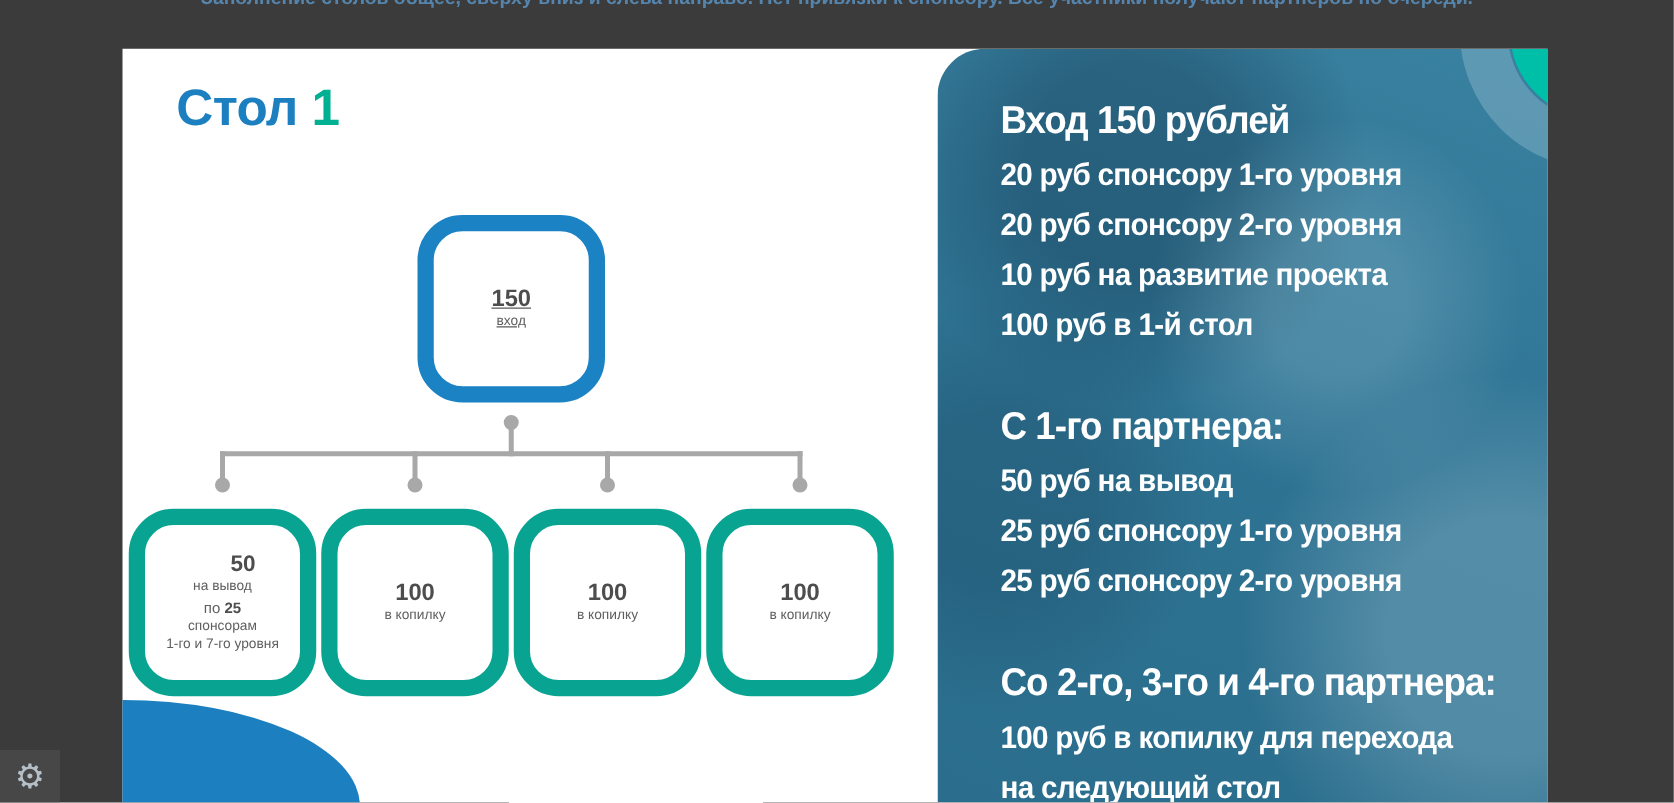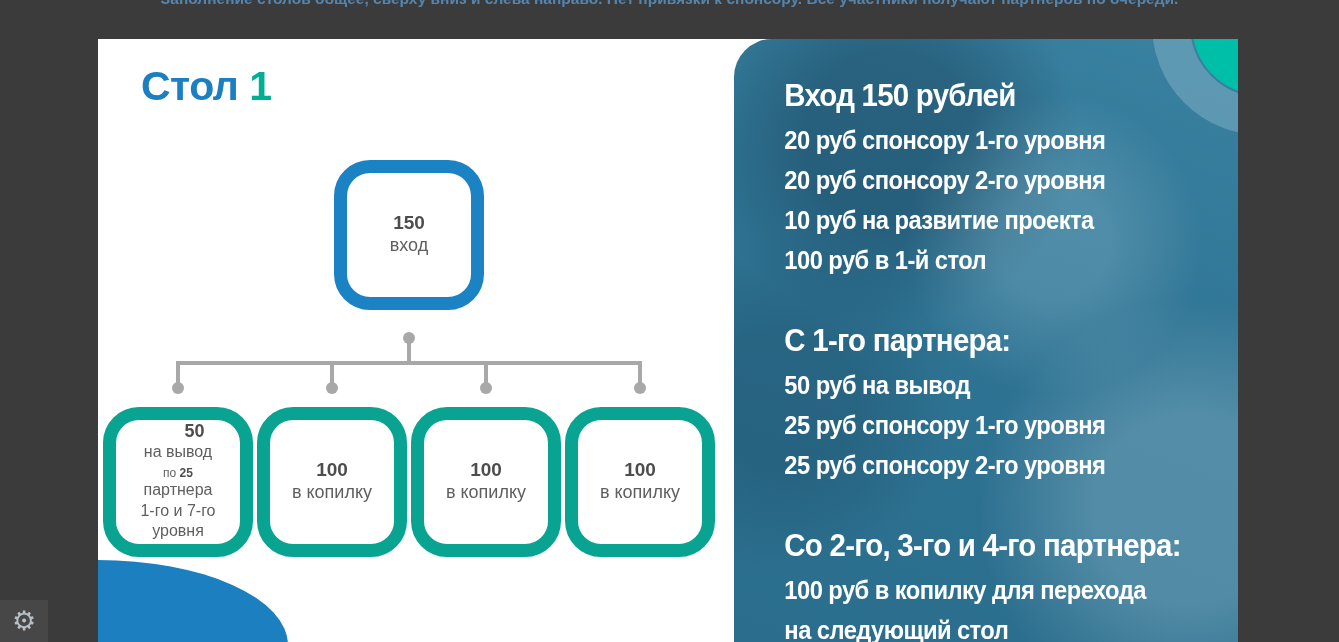--- a/index.html
+++ b/index.html
@@ -54,29 +54,29 @@
     border: 13px solid #09a392;
     border-radius: 36px;
     background: #ffffff;
     display: flex;
     flex-direction: column;
     align-items: center;
     justify-content: center;
     text-align: center;
     color: #5a5a5a;
   }
-  .node-root { border-color: #1b82c4; left: 236px; top: 121px; }
+  .node-root { border-color: #1b82c4; left: 236px; top: 133px; text-decoration: underline; }
   .node-c1 { left: 5px;   top: 368px; }
   .node-c2 { left: 159px; top: 368px; }
   .node-c3 { left: 313px; top: 368px; }
   .node-c4 { left: 467px; top: 368px; }
   .node .amount { font-size: 19px; font-weight: bold; color: #4d4d4d; line-height: 1.1; }
-  .node .nlabel { font-size: 18px; color: #5f5f5f; line-height: 1.25; }
+  .node .nlabel { font-size: 11px; color: #5f5f5f; line-height: 1.25; }
   .node-c1 .amount { font-size: 18px; margin-left: 33px; }
-  .node-c1 .nlabel { font-size: 16px; line-height: 1.28; }
+  .node-c1 .nlabel { font-size: 11px; line-height: 1.28; }
   .node-c1 .split { font-size: 12px; color: #5f5f5f; margin-top: 3px; line-height: 1.2; }
   .node-c1 .split b { font-size: 12px; color: #4d4d4d; }
 
   
   .conn { position: absolute; background: #a8a8a8; }
   .dot  { position: absolute; width: 12px; height: 12px; border-radius: 50%; background: #a8a8a8; }
 
   
   .corner-circle-bl {
     position: absolute;
@@ -84,21 +84,21 @@
     top: 521px;
     width: 380px;
     height: 170px;
     border-radius: 50%;
     background: #1b7fc0;
   }
 
   
   .panel {
     position: absolute;
-    left: 636px;
+    left: 652px;
     top: 0;
     width: 516px;
     height: 603px;
     border-top-left-radius: 38px;
     overflow: hidden;
     background:
       radial-gradient(circle at 62% 34%, rgba(195,223,233,0.20) 0 55px, rgba(195,223,233,0) 150px),
       radial-gradient(circle at 30% 16%, rgba(12,40,62,0.30) 0 85px, rgba(12,40,62,0) 190px),
       radial-gradient(circle at 88% 78%, rgba(215,233,240,0.22) 0 95px, rgba(215,233,240,0) 210px),
       radial-gradient(circle at 10% 60%, rgba(12,40,62,0.18) 0 70px, rgba(12,40,62,0) 170px),
@@ -193,21 +193,21 @@
 
   <div class="node node-root">
     <div class="amount">150</div>
     <div class="nlabel">вход</div>
   </div>
 
   <div class="node node-c1">
     <div class="amount">50</div>
     <div class="nlabel">на вывод</div>
     <div class="split"><span>по </span><b>25</b></div>
-    <div class="nlabel">партнера</div>
+    <div class="nlabel">спонсорам</div>
     <div class="nlabel">1-го и 7-го уровня</div>
   </div>
 
   <div class="node node-c2">
     <div class="amount">100</div>
     <div class="nlabel">в копилку</div>
   </div>
 
   <div class="node node-c3">
     <div class="amount">100</div>

